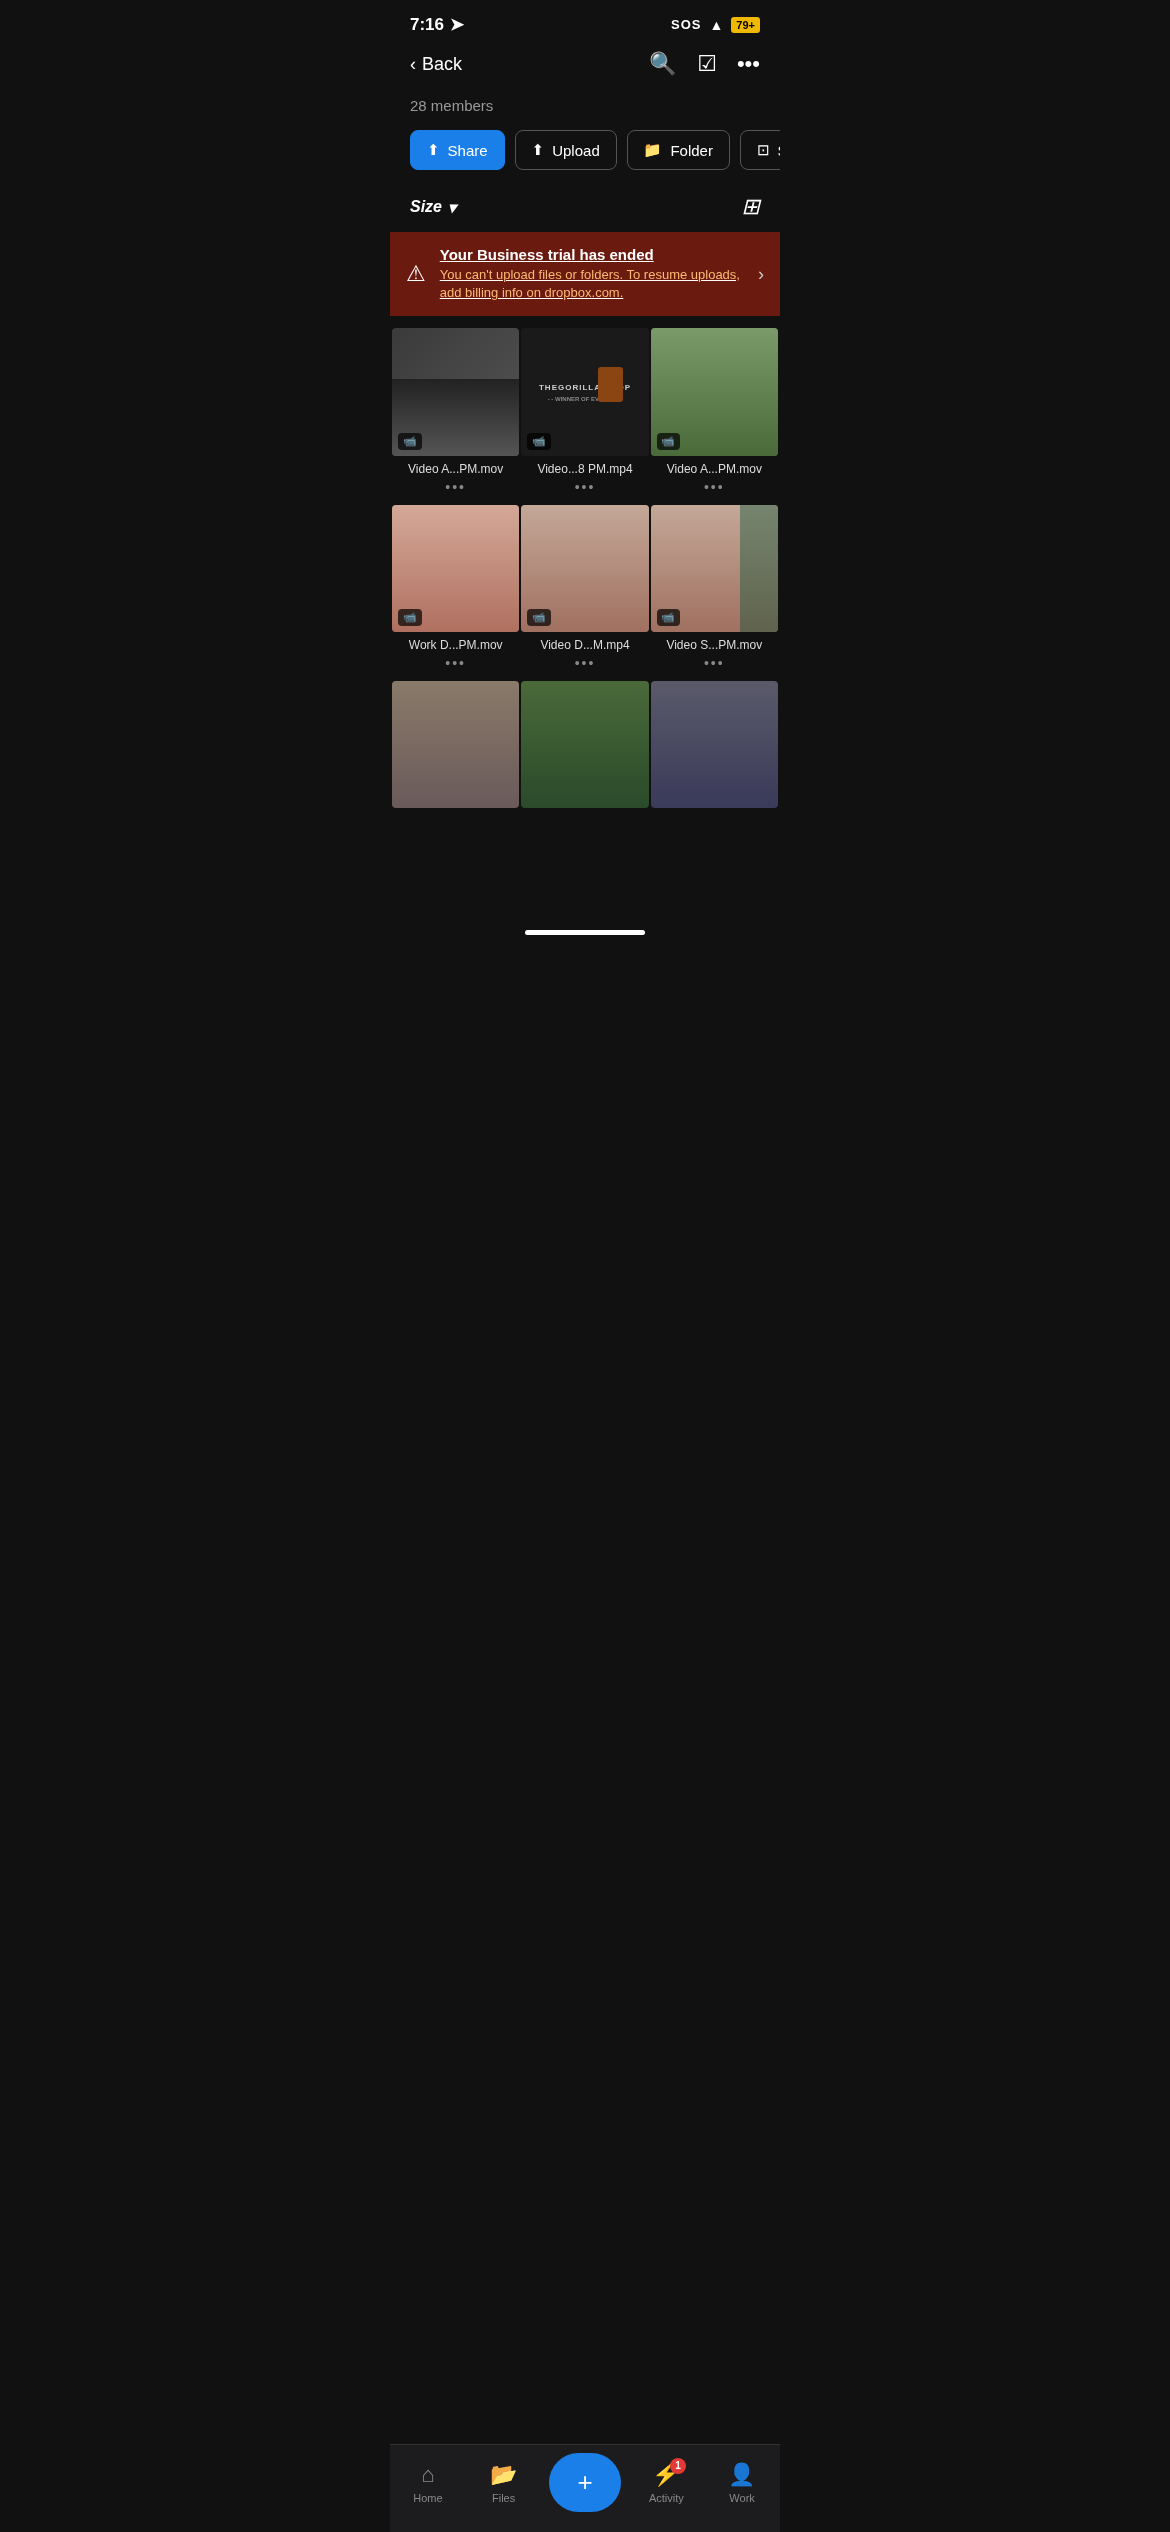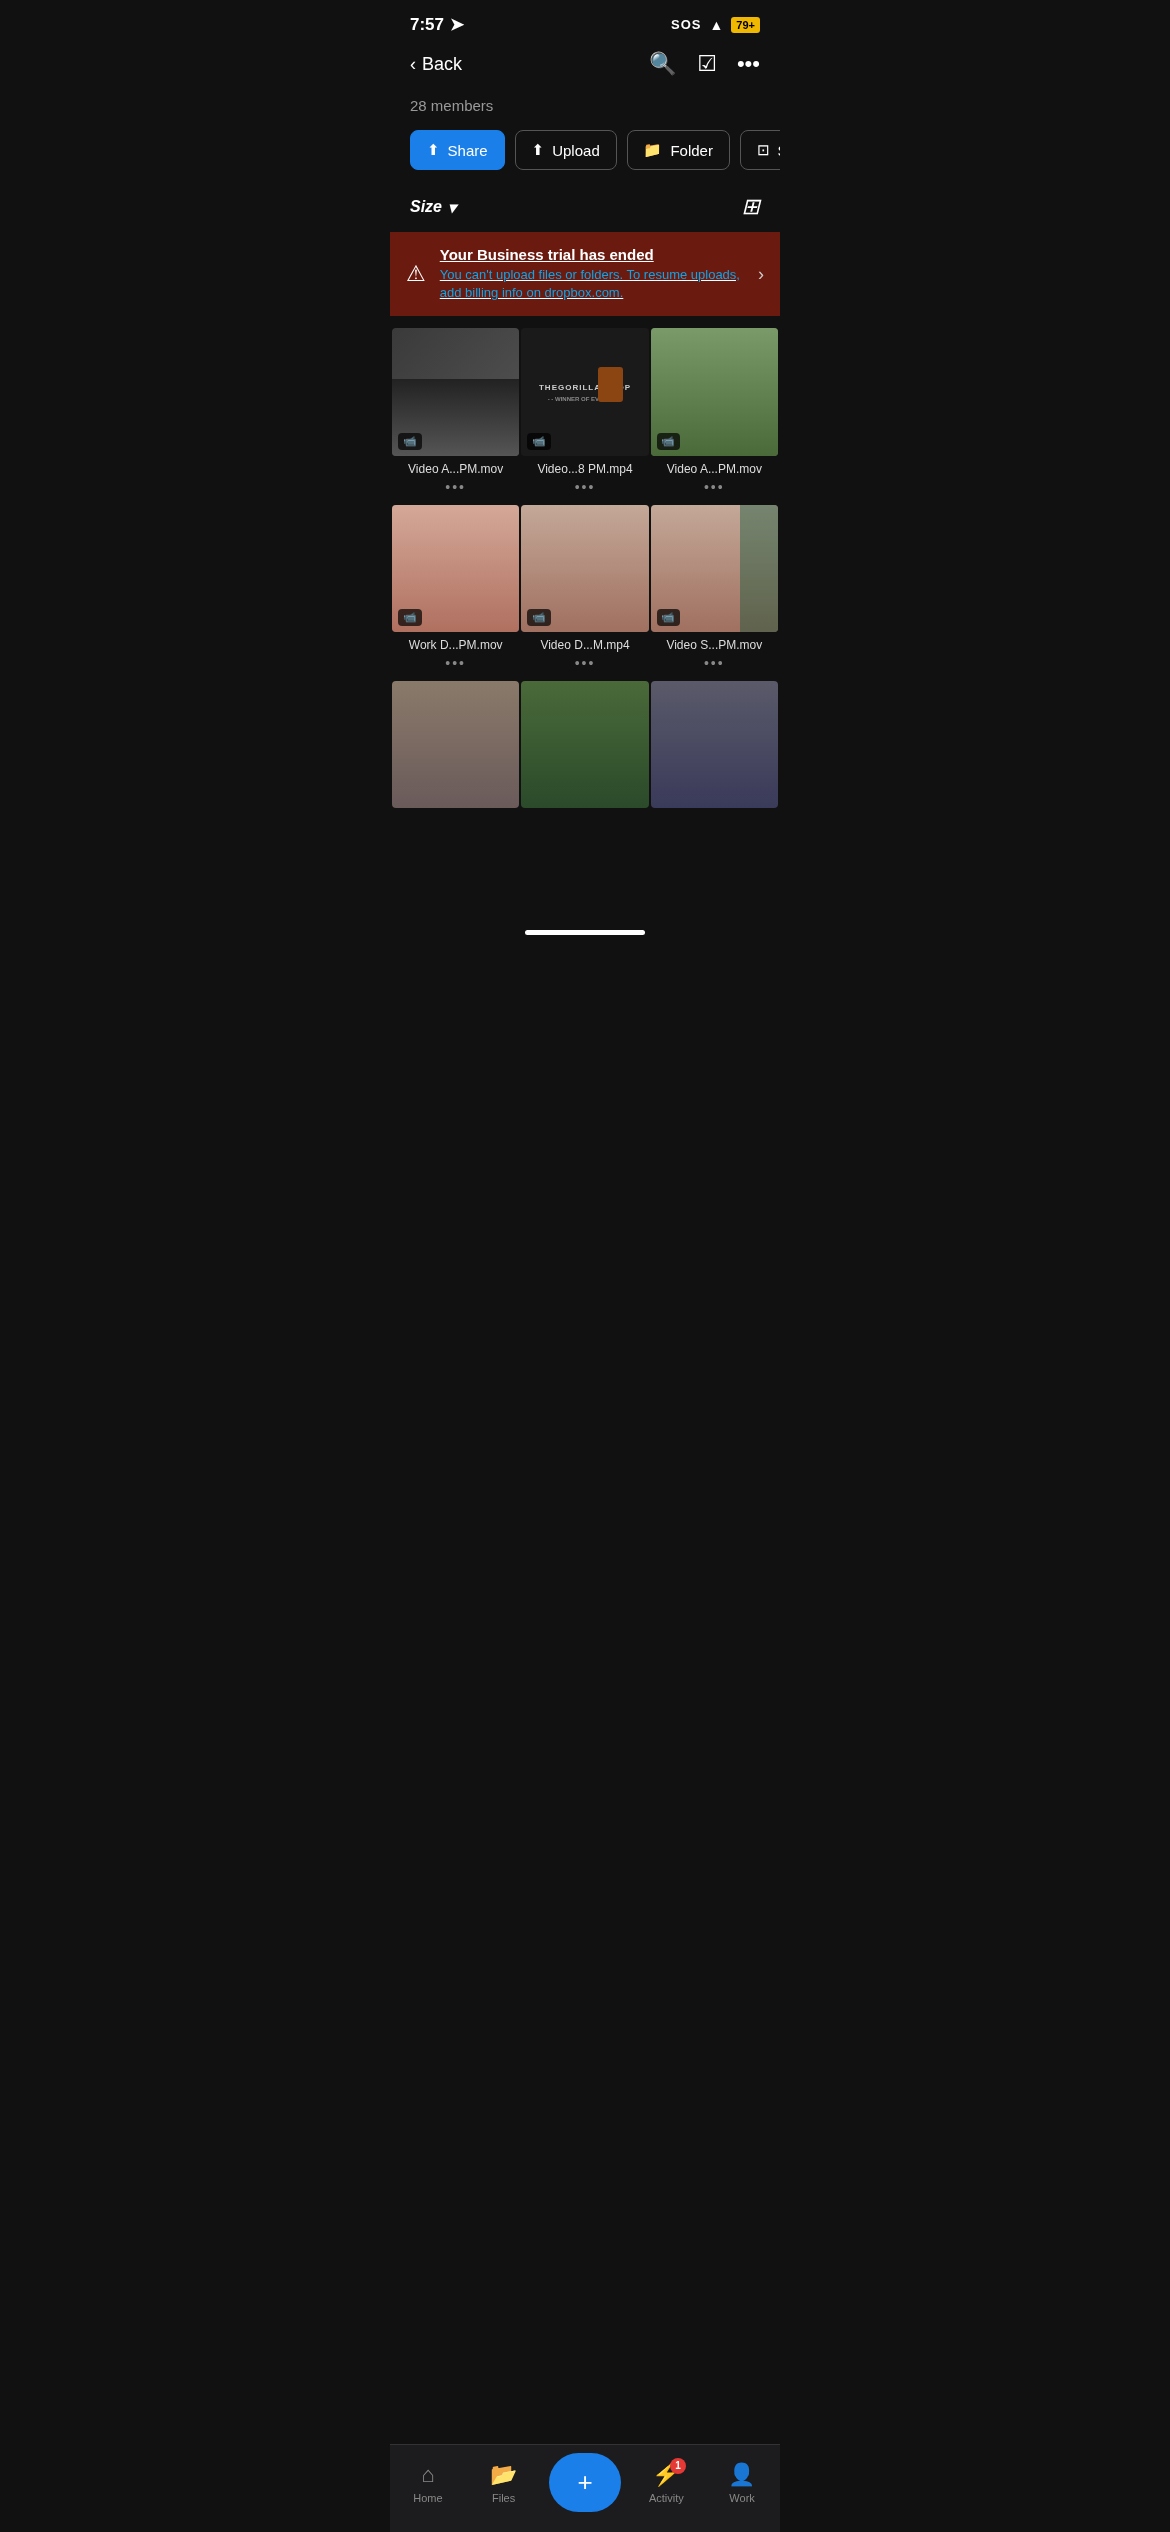--- a/index.html
+++ b/index.html
@@ -160,21 +160,21 @@
       flex: 1;
       text-decoration: underline;
     }
     .banner-title {
       font-size: 15px;
       font-weight: 600;
       margin-bottom: 3px;
     }
     .banner-subtitle {
       font-size: 13px;
-      color: #0ea5e9;
+      color: #fdba74;
       line-height: 1.4;
     }
     .banner-chevron {
       font-size: 18px;
       color: #ccc;
       flex-shrink: 0;
     }
 
     
     .files-grid {
@@ -327,21 +327,21 @@
       color: #fff;
       font-weight: 700;
       text-align: center;
     }
   </style>
 </head>
 <body>
 
 <div class="status-bar">
   <div class="status-left">
-    <span>7:57</span>
+    <span>7:16</span>
     <span>➤</span>
   </div>
   <div class="status-right">
     <span class="sos-text">SOS</span>
     <span class="wifi-icon">▲</span>
     <span class="battery-box">79+</span>
   </div>
 </div>
 
 <div class="nav-bar">

